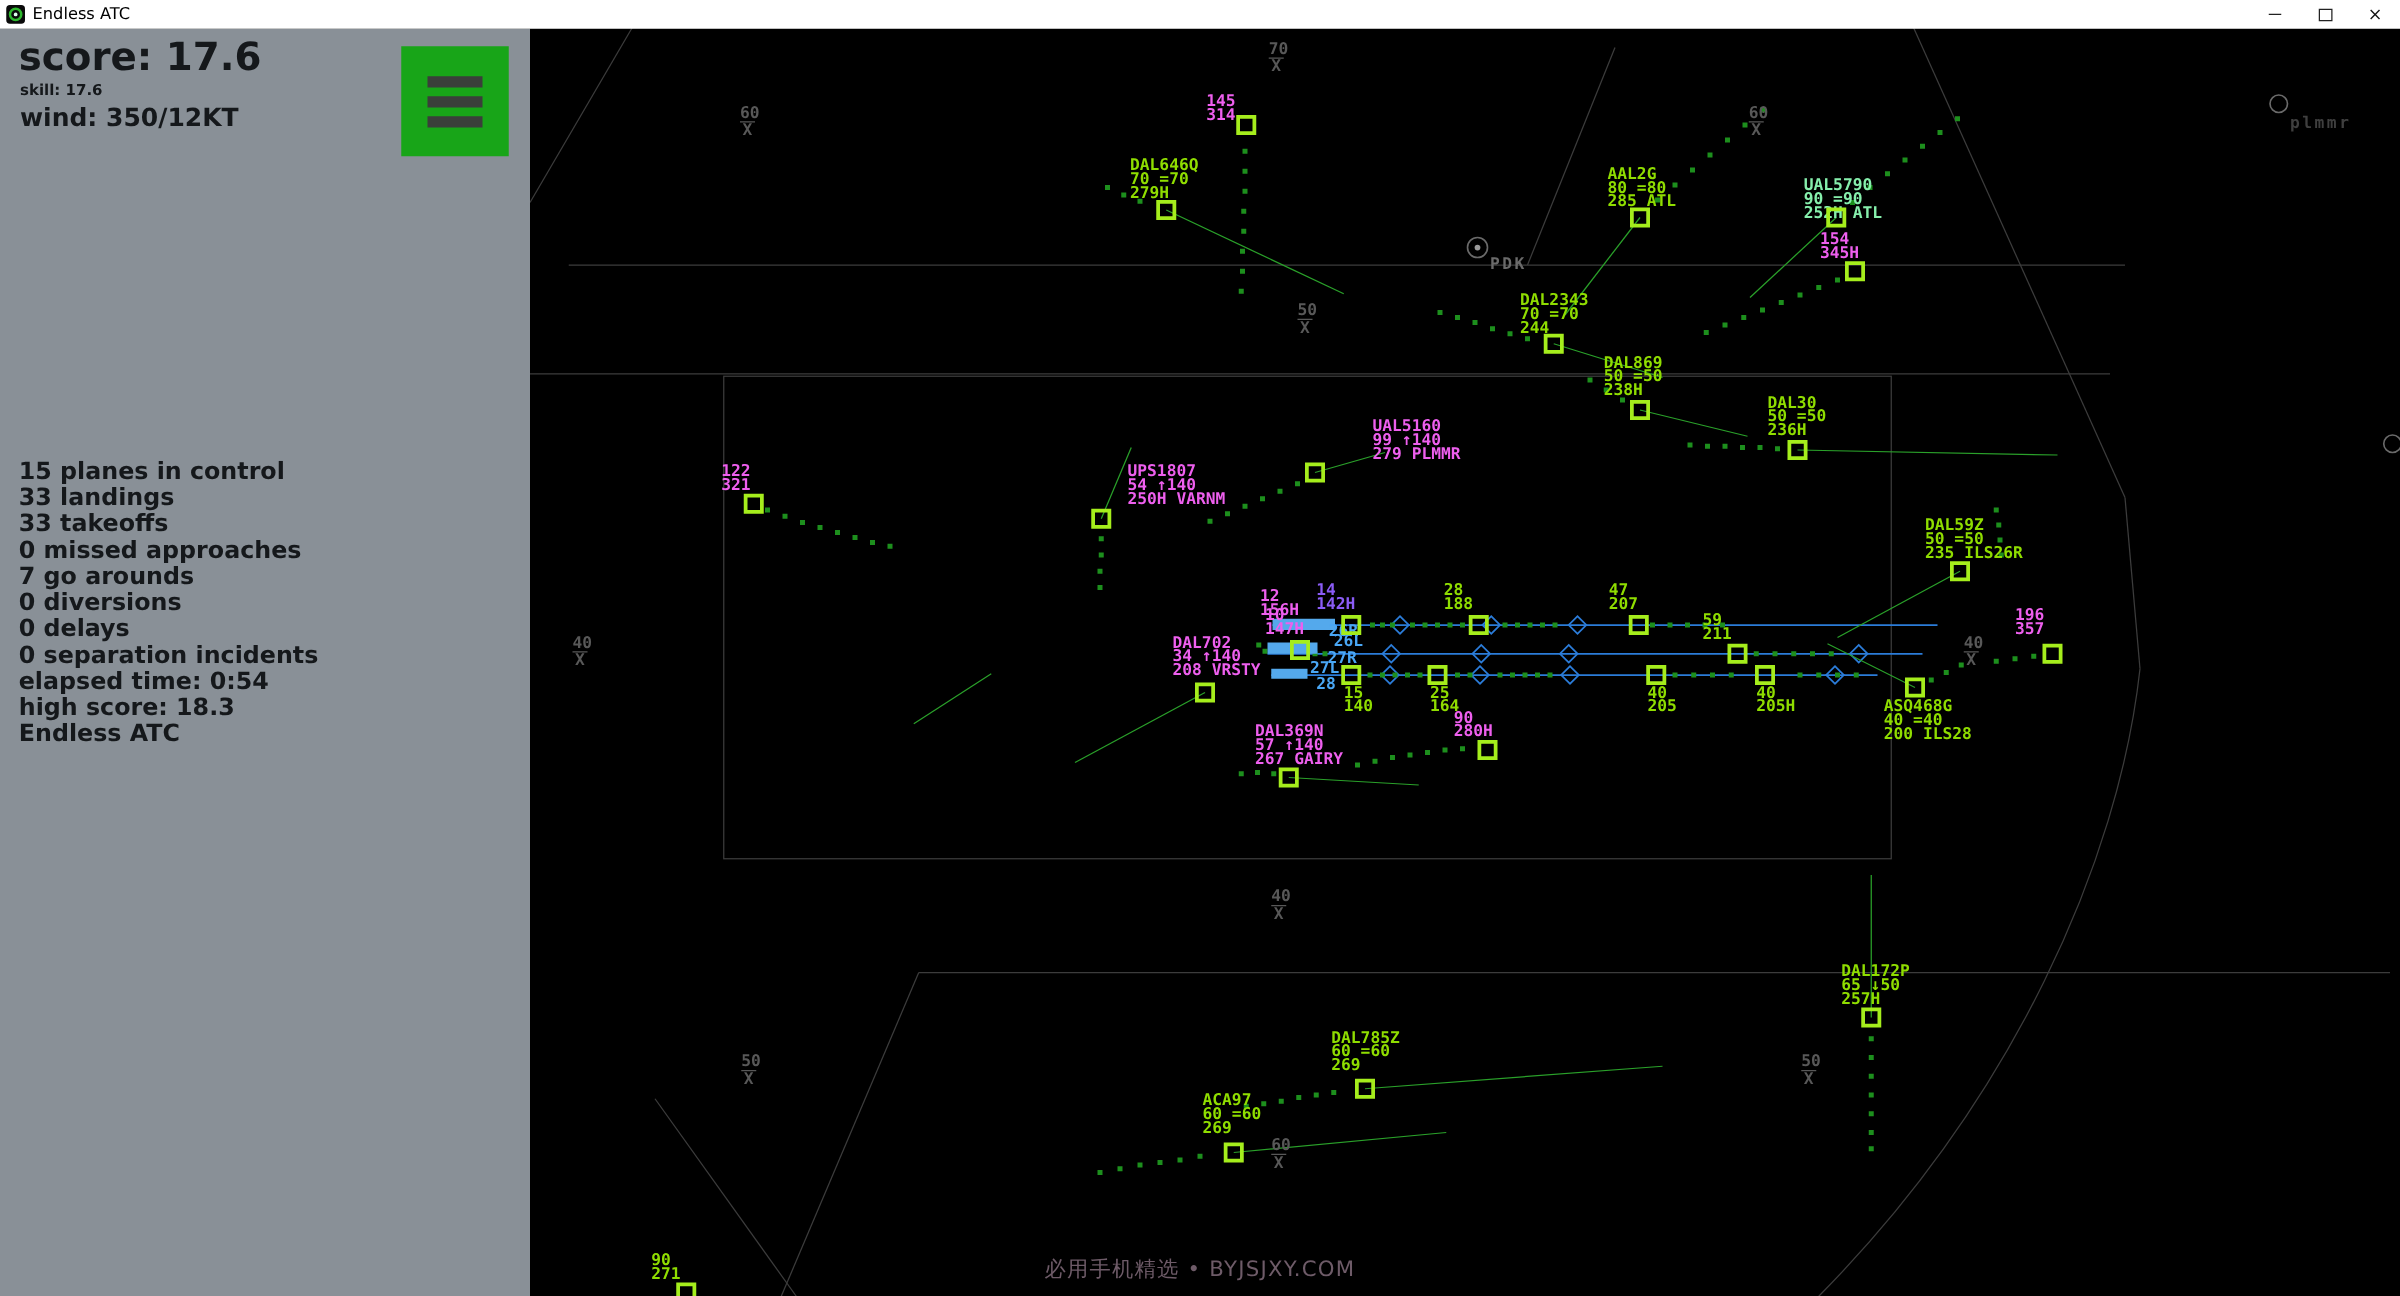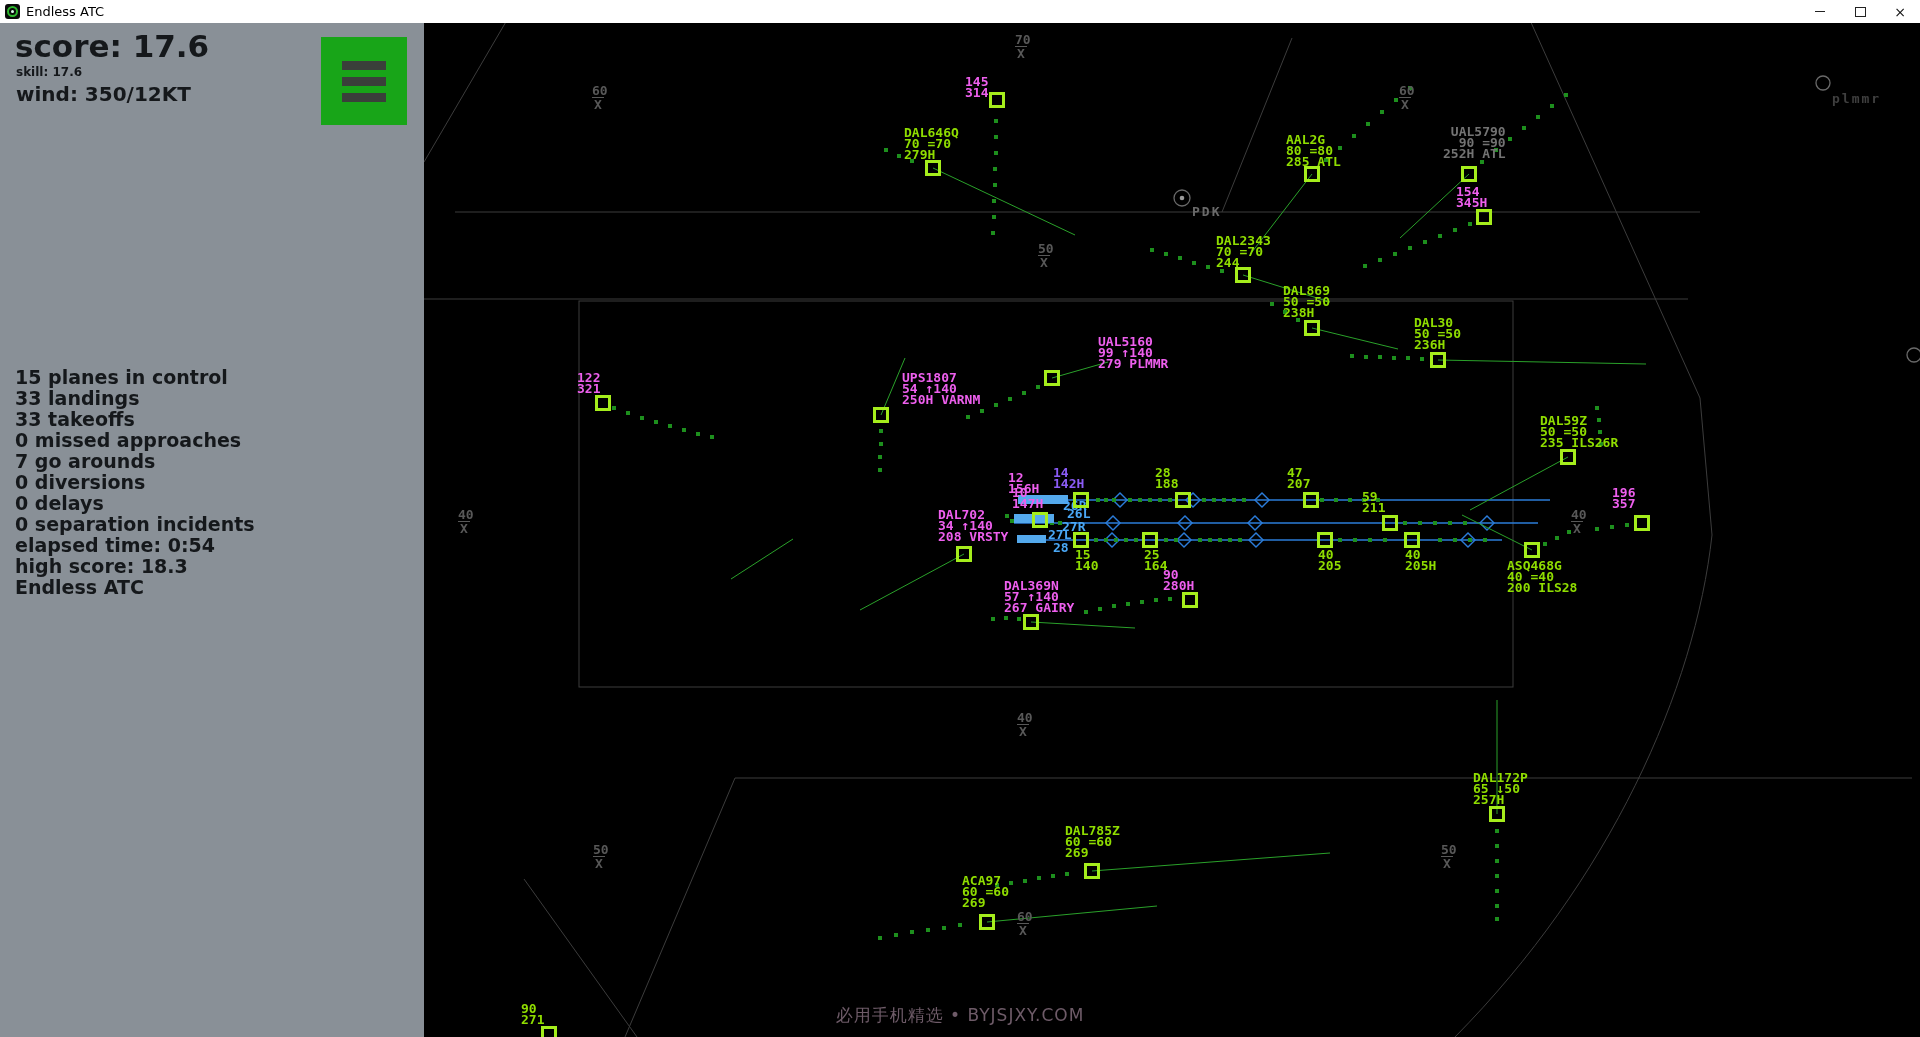--- a/index.html
+++ b/index.html
@@ -319,21 +319,21 @@
 314</div>
       <div class="ac-square" style="left: 989px; top: 92px; border-color: rgb(165, 237, 28);"></div>
       <div class="ac-label" style="left: 904px; top: 127px; color: rgb(143, 221, 0);">DAL646Q
 70 =70
 279H</div>
       <div class="ac-square" style="left: 925px; top: 160px; border-color: rgb(165, 237, 28);"></div>
       <div class="ac-label" style="left: 1286px; top: 134px; color: rgb(143, 221, 0);">AAL2G
 80 =80
 285 ATL</div>
       <div class="ac-square" style="left: 1304px; top: 166px; border-color: rgb(165, 237, 28);"></div>
-      <div class="ac-label" style="left: 1443px; top: 126px; color: #737373; text-align: right;">UAL5790
+      <div class="ac-label" style="left: 1443px; top: 143px; color: #86efac;">UAL5790
 90 =90
 252H ATL</div>
       <div class="ac-square" style="left: 1461px; top: 166px; border-color: rgb(165, 237, 28);"></div>
       <div class="ac-label" style="left: 1456px; top: 186px; color: rgb(238, 95, 238);">154
 345H</div>
       <div class="ac-square" style="left: 1476px; top: 209px; border-color: rgb(165, 237, 28);"></div>
       <div class="ac-label" style="left: 1216px; top: 235px; color: rgb(143, 221, 0);">DAL2343
 70 =70
 244</div>
       <div class="ac-square" style="left: 1235px; top: 267px; border-color: rgb(165, 237, 28);"></div>

